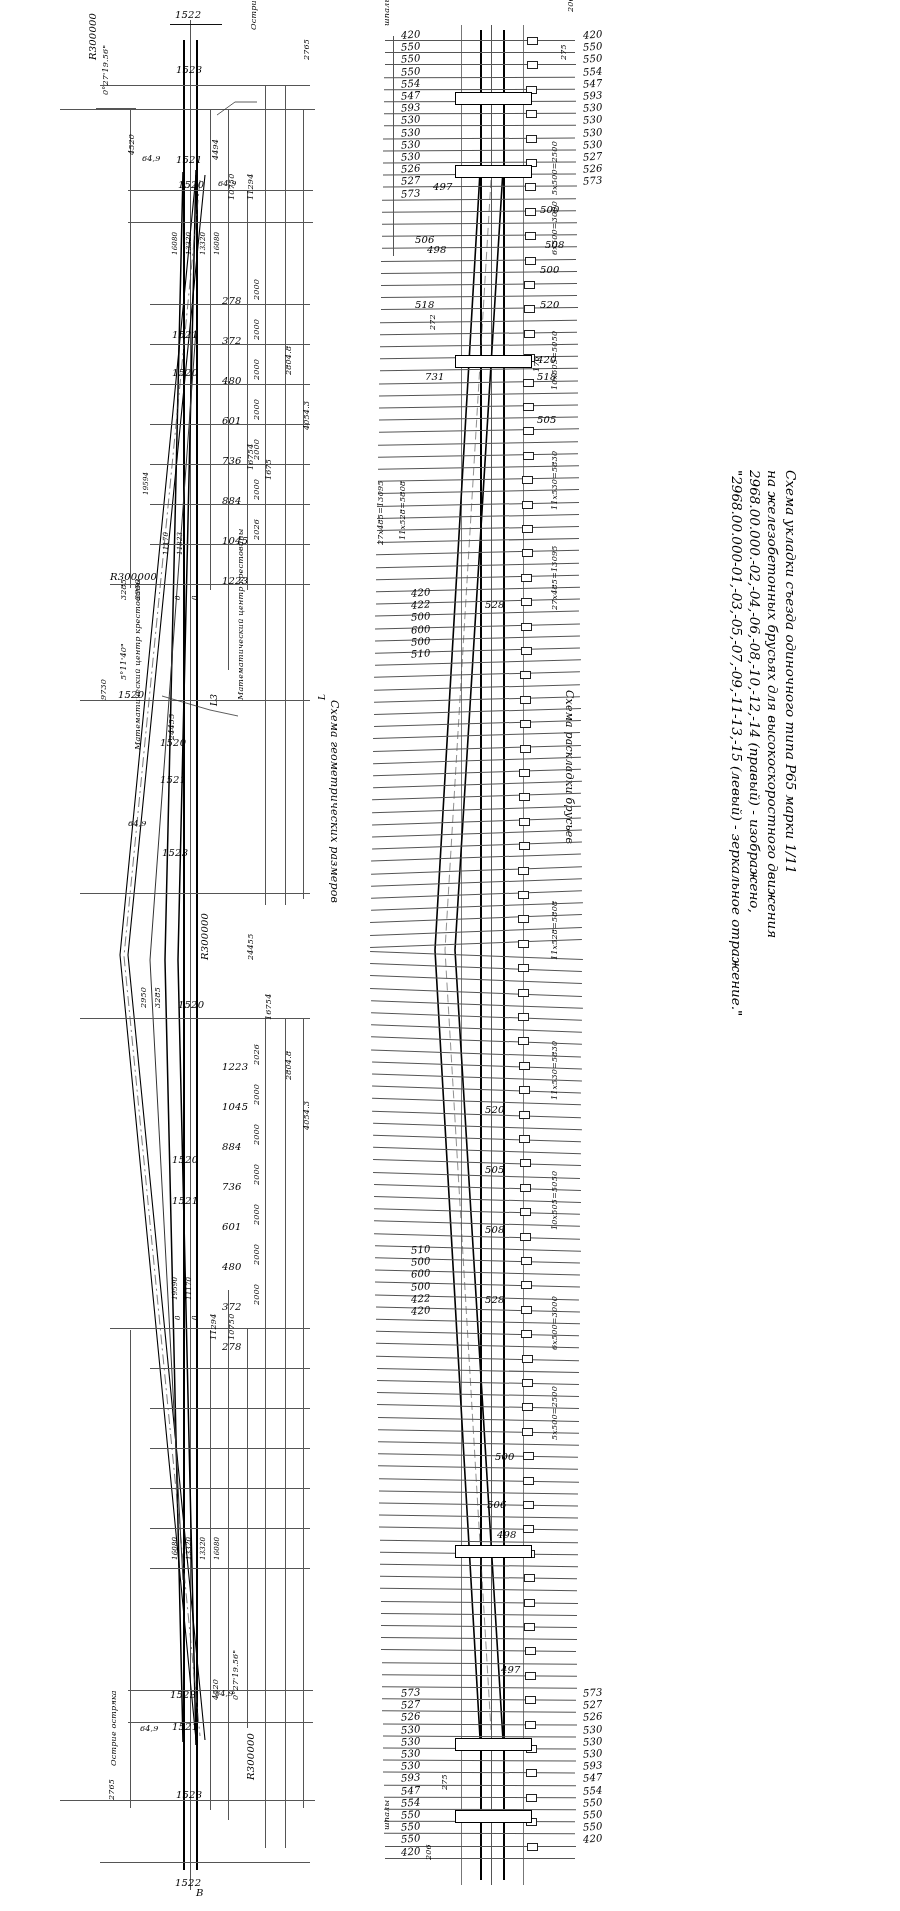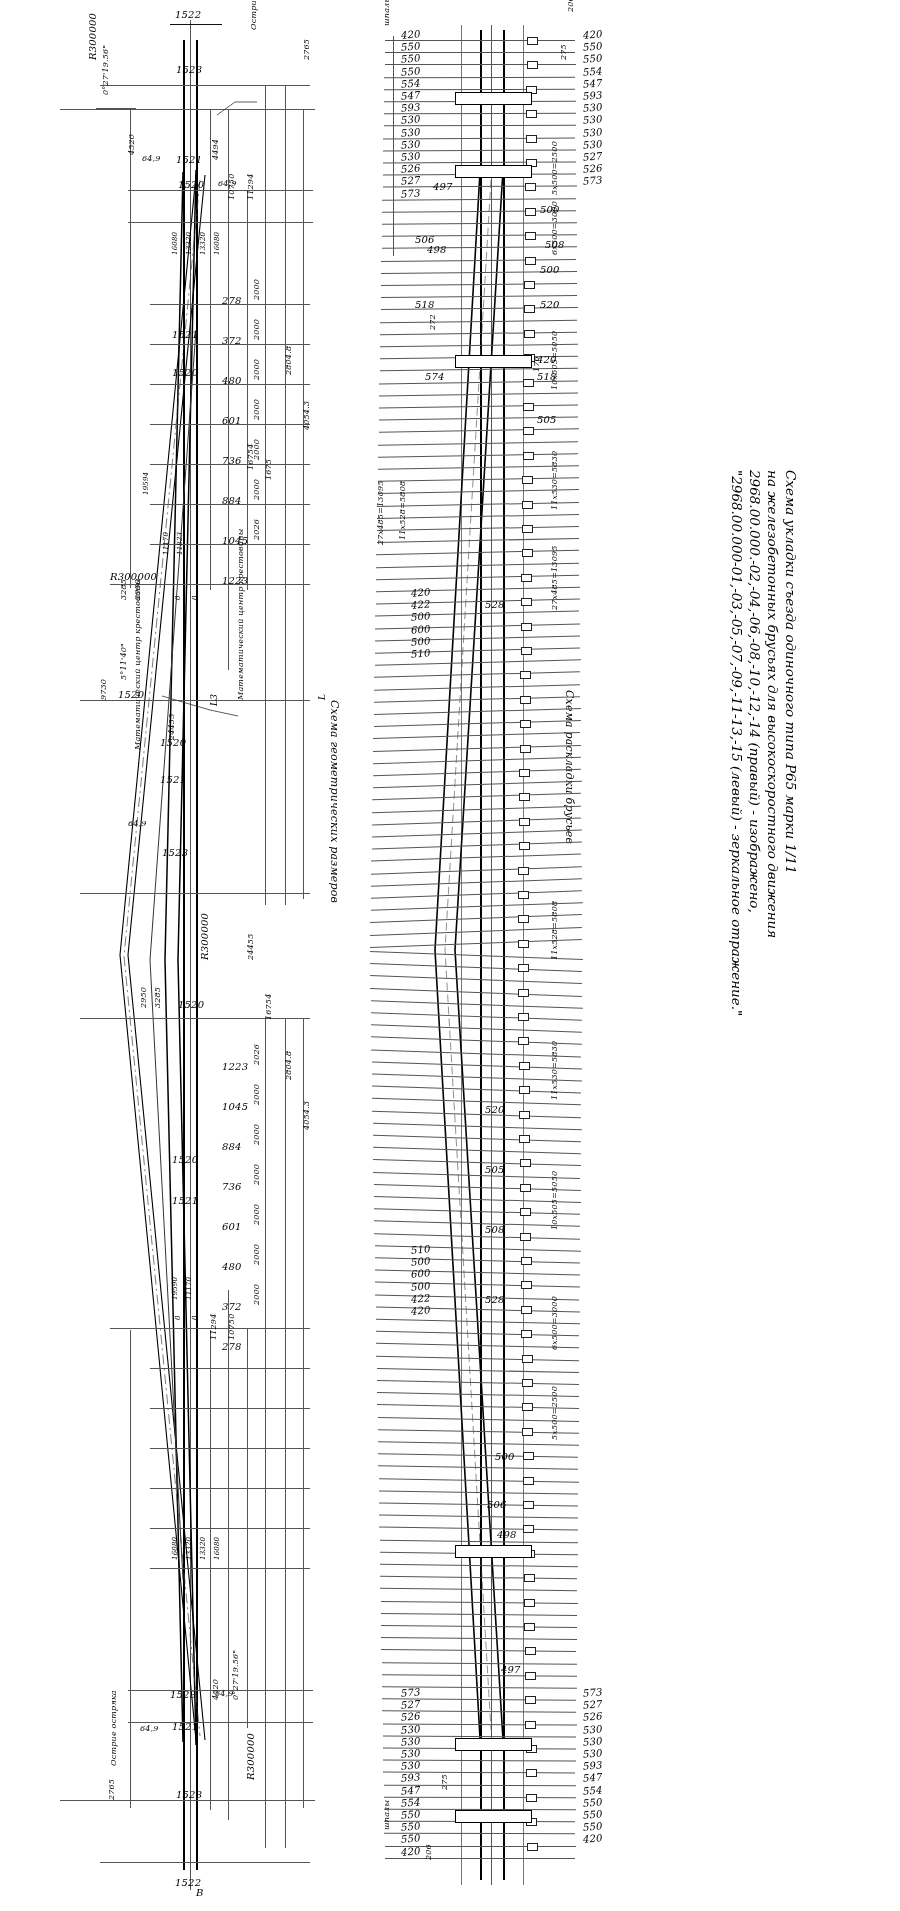--- a/index.html
+++ b/index.html
@@ -606,21 +606,21 @@
         <div class="txt t10" style="left: 56px; top: 1281.6px; transform: rotate(-4deg);">500</div>
         <div class="txt t10" style="left: 56px; top: 1293.8px; transform: rotate(-4deg);">422</div>
         <div class="txt t10" style="left: 56px; top: 1306px; transform: rotate(-4deg);">420</div>
       </div>
 
     <div class="txt t9 t10" style="left:78px;top:182px;">497</div>
     <div class="txt t9 t10" style="left:60px;top:235px;">506</div>
     <div class="txt t9 t10" style="left:72px;top:245px;">498</div>
     <div class="txt t9 t10" style="left:60px;top:300px;">518</div>
     <div class="txt t8 r90" style="left:74px;top:330px;">272</div>
-    <div class="txt t9 t10" style="left:70px;top:372px;">574</div>
+    <div class="txt t9 t10" style="left:70px;top:372px;">731</div>
     <div class="txt t9 t10" style="left:130px;top:600px;">528</div>
 
     <div class="txt t9 t10" style="left:185px;top:205px;">500</div>
     <div class="txt t9 t10" style="left:190px;top:240px;">508</div>
     <div class="txt t9 t10" style="left:185px;top:265px;">500</div>
     <div class="txt t9 t10" style="left:185px;top:300px;">520</div>
     <div class="txt t9 t10" style="left:182px;top:355px;">420</div>
     <div class="txt t9 t10" style="left:182px;top:372px;">518</div>
     <div class="txt t8 r90" style="left:178px;top:372px;">176</div>
     <div class="txt t9 t10" style="left:182px;top:415px;">505</div>

